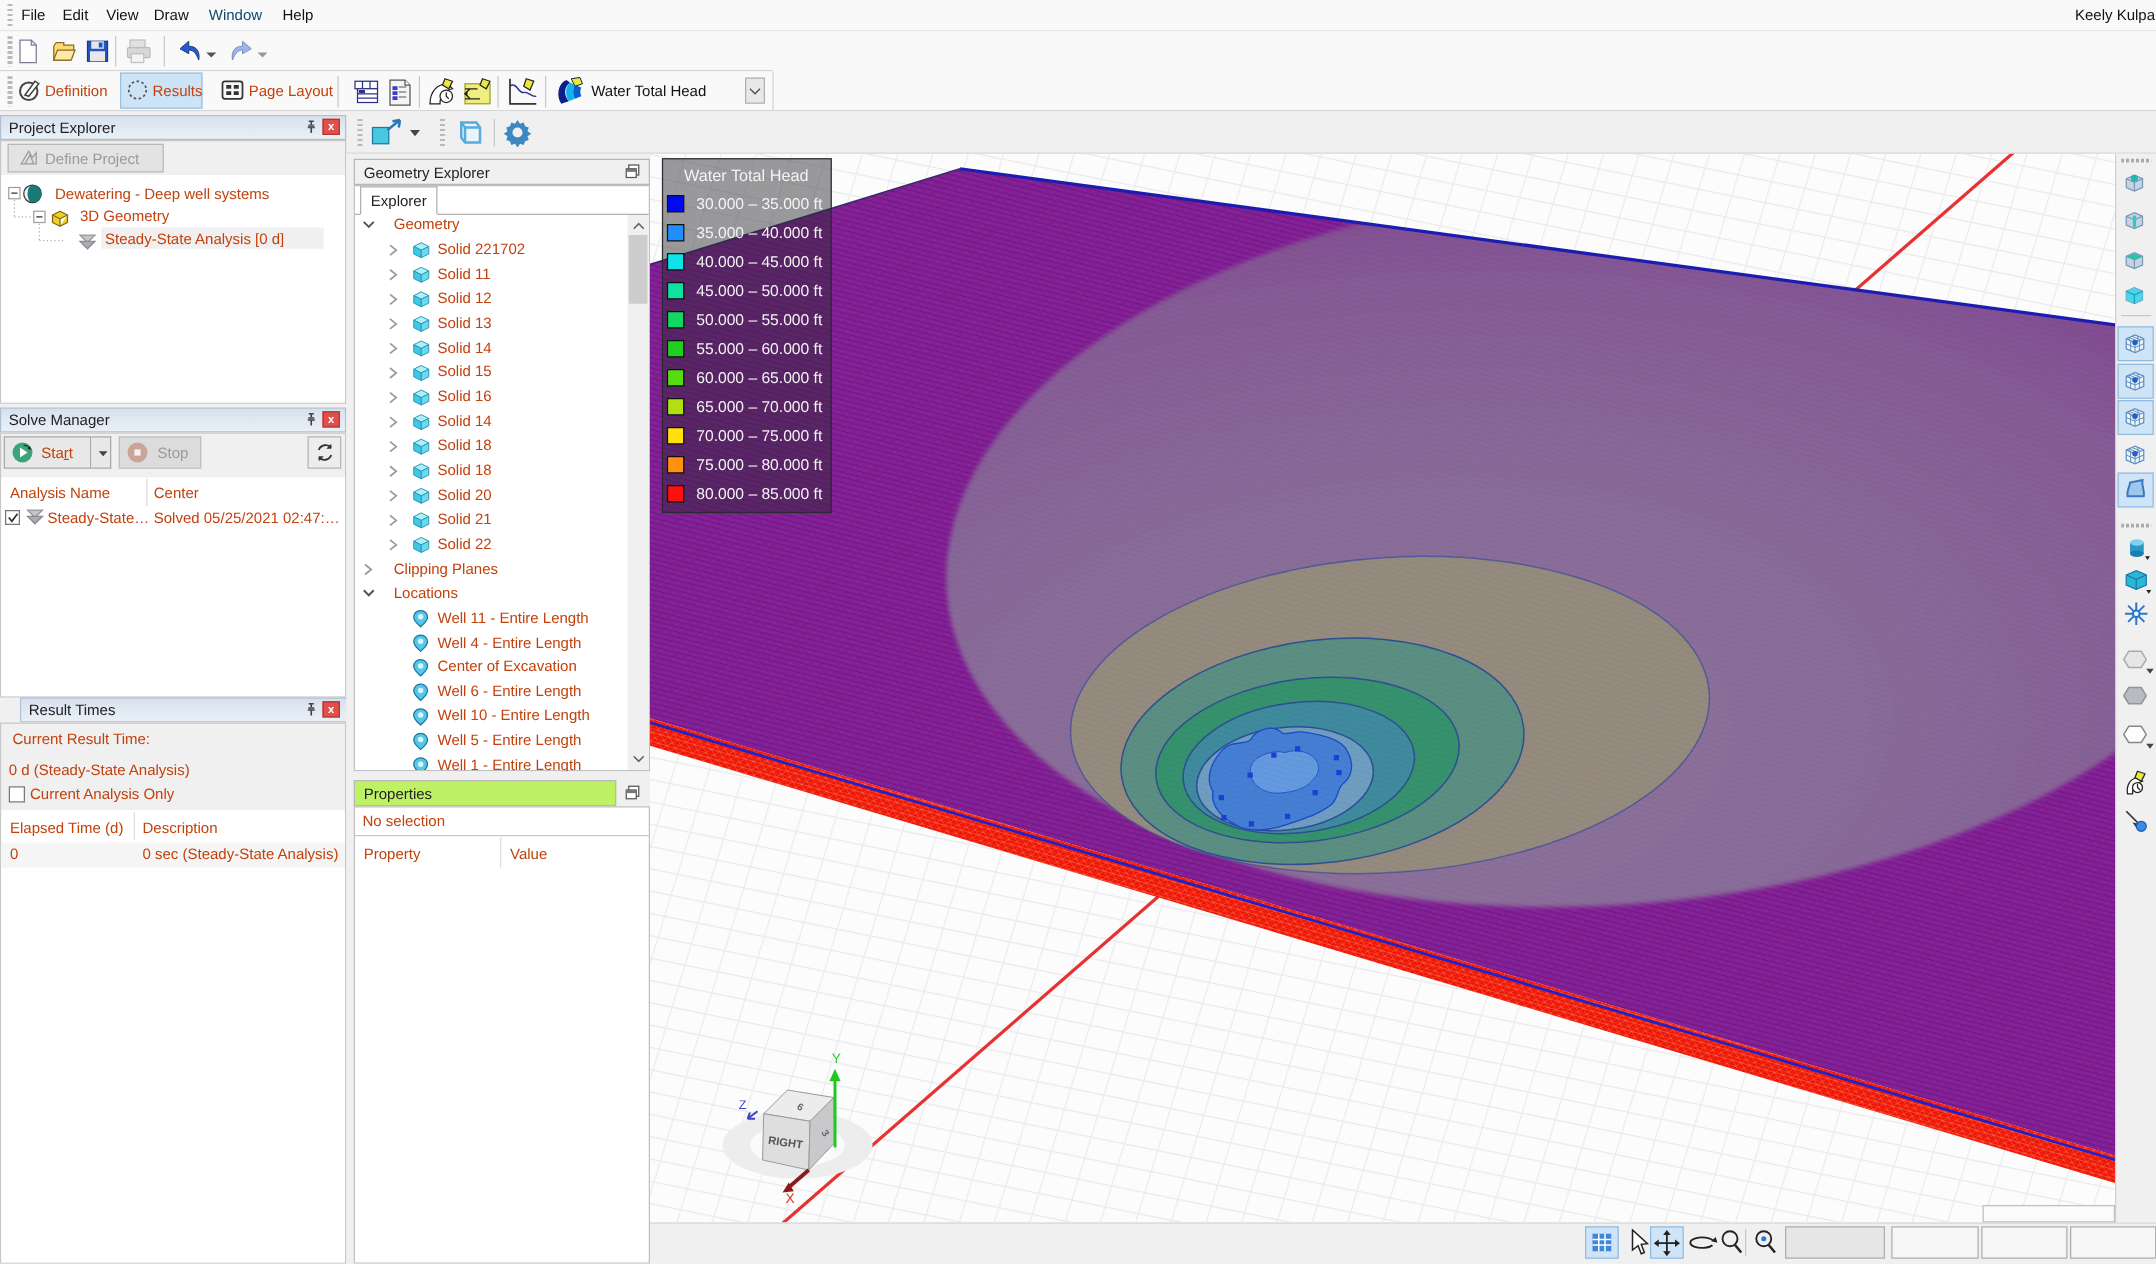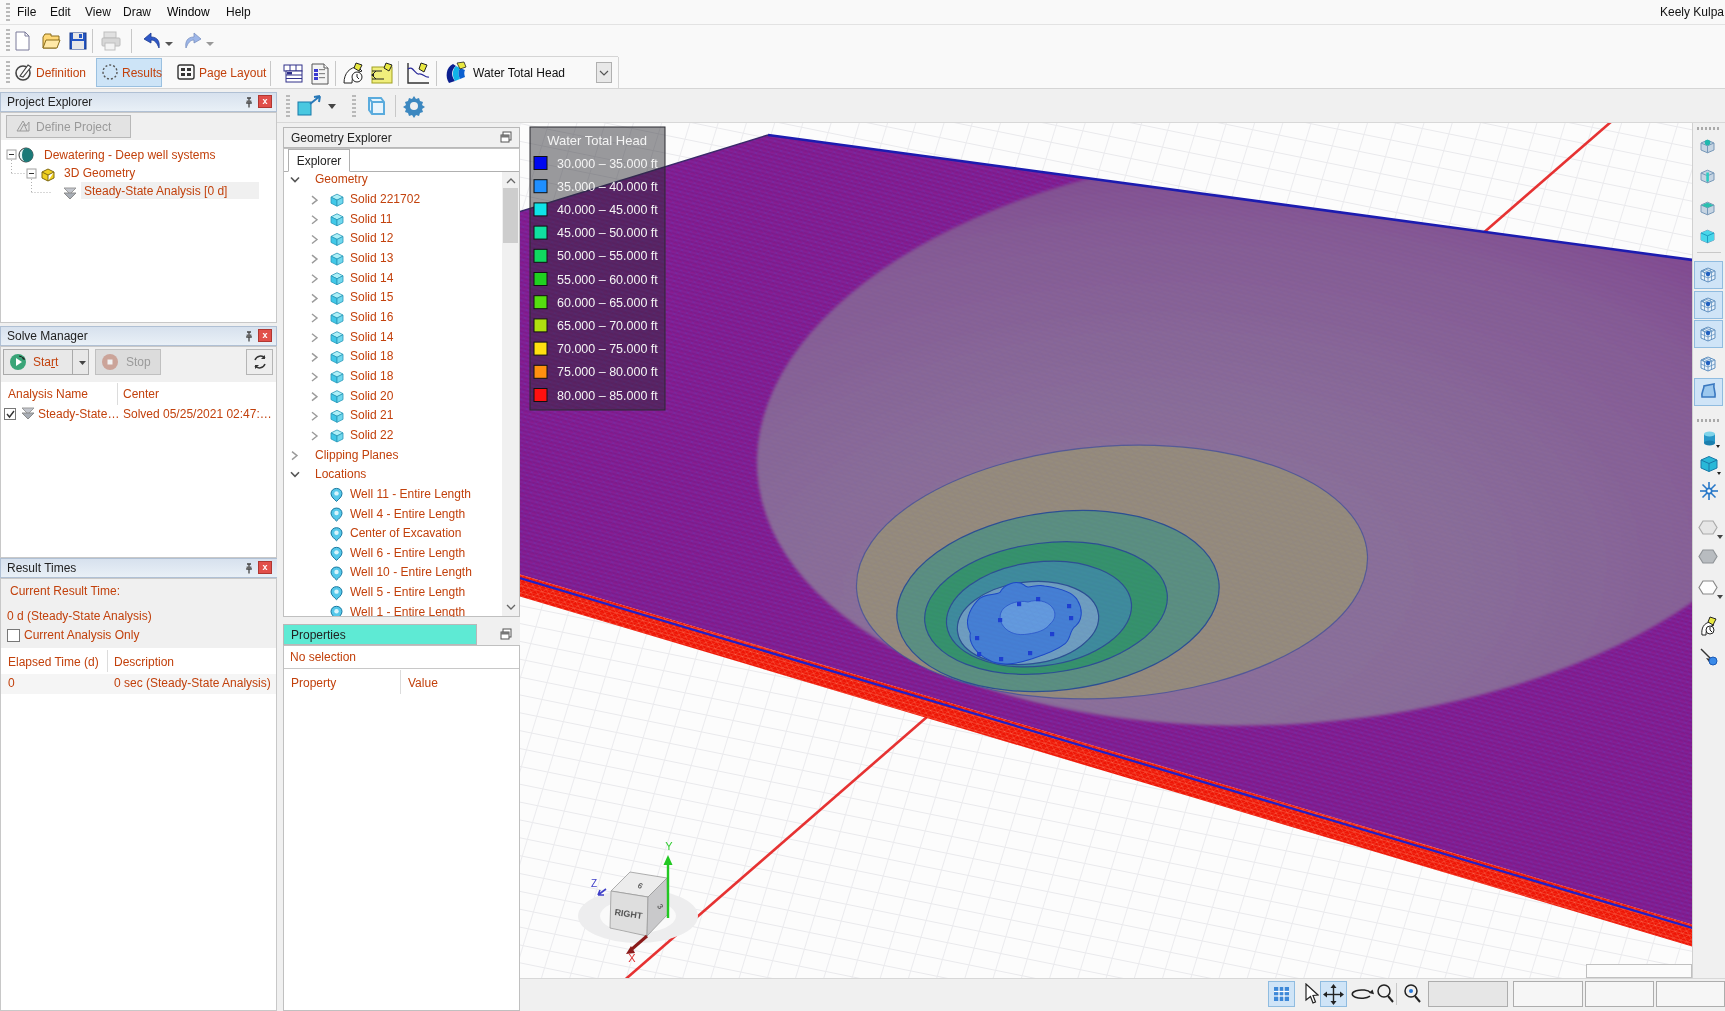--- a/index.html
+++ b/index.html
@@ -10,21 +10,21 @@
 .trtxt{font-size:12px;color:#c2410c;white-space:nowrap}
 .sep{position:absolute;width:1px;background:#c8c8c8}
 .grip{position:absolute;width:4px;background:repeating-linear-gradient(to bottom,#b9b9b9 0 2px,transparent 2px 4px)}
 </style></head><body>
 
 <div class="abs" style="left:0;top:0;width:1725px;height:25px;background:#f9f9f9;border-bottom:1px solid #e3e3e3"></div>
 <div class="abs" style="left:17px;top:5px;font-size:12px;color:#111">File</div>
 <div class="abs" style="left:50px;top:5px;font-size:12px;color:#111">Edit</div>
 <div class="abs" style="left:85px;top:5px;font-size:12px;color:#111">View</div>
 <div class="abs" style="left:123px;top:5px;font-size:12px;color:#111">Draw</div>
-<div class="abs" style="left:167px;top:5px;font-size:12px;color:#000000">Window</div>
+<div class="abs" style="left:167px;top:5px;font-size:12px;color:#0c4a6e">Window</div>
 <div class="abs" style="left:226px;top:5px;font-size:12px;color:#111">Help</div>
 <div class="abs" style="left:1660px;top:5px;font-size:12px;color:#111">Keely Kulpa</div>
 <div class="grip" style="left:6px;top:3px;height:19px"></div>
 <div class="abs" style="left:0;top:25px;width:1725px;height:32px;background:#f9f9f9"></div>
 <div class="abs" style="left:0;top:56px;width:618px;height:1px;background:#d5d5d5"></div>
 <div class="grip" style="left:6px;top:29px;height:24px"></div>
 <svg class="abs" style="left:12px;top:29px" width="80" height="24" viewBox="0 0 80 24">
 <g>
       <path d="M4 3h9l4 4v14H4z" fill="#fff" stroke="#7a7a9a"></path>
       <path d="M13 3v4h4" fill="none" stroke="#7a7a9a"></path>
@@ -226,21 +226,21 @@
 <div class="abs" style="left:4px;top:408px;width:12px;height:12px;background:#fff;border:1px solid #777"></div>
 <svg class="abs" style="left:5px;top:409px" width="11" height="11" viewBox="0 0 11 11">
     <path d="M2 5l2.5 3L9 2" fill="none" stroke="#333" stroke-width="1.4"></path>
   </svg>
 <svg class="abs" style="left:20px;top:406px" width="16" height="16" viewBox="0 0 16 16" opacity="0.85">
 <path d="M2 2 L14 2 L8 8 Z" fill="#b8bcc4" stroke="#888"></path>
     <path d="M2 7 L14 7 L8 13 Z" fill="#9aa0aa" stroke="#777"></path>
   </svg>
 <div class="abs trtxt" style="left:38px;top:407px">Steady-State…</div>
 <div class="abs trtxt" style="left:123px;top:407px">Solved 05/25/2021 02:47:…</div>
-<div class="titlebar" style="left:0;top:558px;width:325px">Result Times</div>
+<div class="titlebar" style="left:16px;top:558px;width:325px">Result Times</div>
 <div class="pin" style="left:243px;top:561px"><svg width="12" height="12" viewBox="0 0 12 12">
       <path d="M4 1 h4 M6 1 v5 M3.2 6 h5.6 M6 6 v4.4" stroke="#444" stroke-width="1.3" fill="none"></path>
       <path d="M3.6 3.5 h4.8 v2.5 h-4.8 z" fill="#666"></path>
     </svg></div>
 <div class="xbtn" style="left:258px;top:561px">x</div>
 <div class="abs" style="left:0;top:578px;width:277px;height:433px;background:#f0f0f0;border:1px solid #c8c8c8"></div>
 <div class="abs trtxt" style="left:10px;top:584px">Current Result Time:</div>
 <div class="abs trtxt" style="left:7px;top:609px">0 d (Steady-State Analysis)</div>
 <div class="abs" style="left:7px;top:629px;width:13px;height:13px;background:#fff;border:1px solid #777"></div>
 <div class="abs trtxt" style="left:24px;top:628px">Current Analysis Only</div>
@@ -398,21 +398,21 @@
 <div class="abs trtxt" style="left:350px;top:605px">Well 1 - Entire Length</div>
 <div class="abs" style="left:502px;top:172px;width:17px;height:444px;background:#f0f0f0"></div>
 <svg class="abs" style="left:506px;top:177px" width="10" height="8" viewBox="0 0 10 8">
     <path d="M1 6l4-4 4 4" fill="none" stroke="#666" stroke-width="1.3"></path>
   </svg>
 <div class="abs" style="left:503px;top:188px;width:15px;height:55px;background:#cdcdcd"></div>
 <svg class="abs" style="left:506px;top:603px" width="10" height="8" viewBox="0 0 10 8">
     <path d="M1 2l4 4 4-4" fill="none" stroke="#666" stroke-width="1.3"></path>
   </svg>
 <div class="abs" style="left:283px;top:617px;width:237px;height:8px;background:#f0f0f0"></div>
-<div class="gtitle" style="left:283px;top:624px;width:194px;background:#5eead4">Properties</div>
+<div class="gtitle" style="left:283px;top:624px;width:210px;background:#bef264">Properties</div>
 <svg class="abs" style="left:500px;top:628px" width="12" height="12" viewBox="0 0 12 12">
     <rect x="3" y="1" width="8" height="8" fill="#fff" stroke="#555"></rect>
     <rect x="1" y="4" width="8" height="7" fill="#fff" stroke="#555"></rect>
     <rect x="1" y="4" width="8" height="2.5" fill="#777"></rect>
   </svg>
 <div class="abs" style="left:283px;top:645px;width:237px;height:366px;background:#fff;border:1px solid #c0c0c0"></div>
 <div class="abs trtxt" style="left:290px;top:650px">No selection</div>
 <div class="abs" style="left:284px;top:668px;width:235px;height:1px;background:#c8c8c8"></div>
 <div class="abs trtxt" style="left:291px;top:676px">Property</div>
 <div class="abs trtxt" style="left:408px;top:676px">Value</div>

